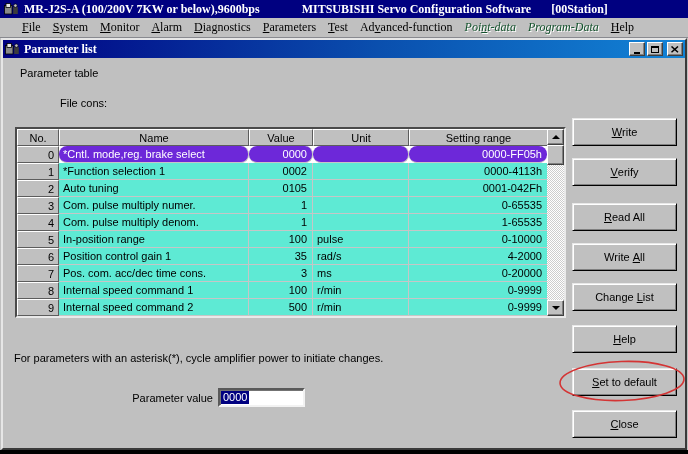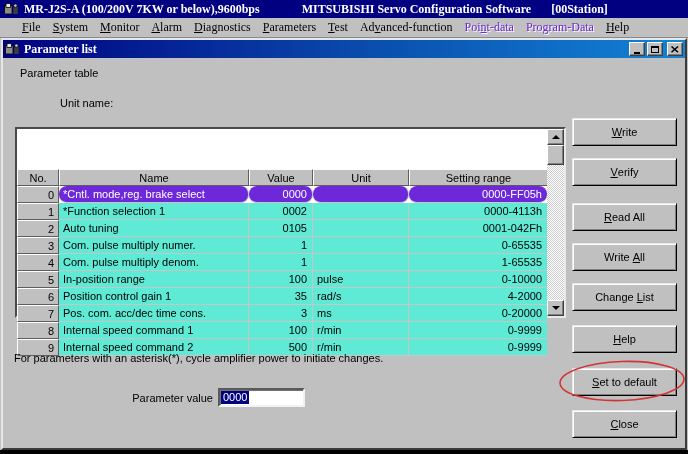--- a/index.html
+++ b/index.html
@@ -10,21 +10,21 @@
   .main-window { position:absolute; left:0; top:0; width:688px; height:450px; background:#c0c0c0; }
   .main-titlebar { height:18px; background:#000080; color:#fff; display:flex; align-items:center;
                    padding:0 4px; font-family:"Liberation Serif", serif; font-weight:bold; font-size:12px; white-space:pre; }
   .t-model  { margin-left:4px; }
   .t-soft   { margin-left:42px; }
   .t-station{ margin-left:20px; }
 
   .menubar { height:19px; background:#c0c0c0; display:flex; align-items:center; padding-left:16px;
              font-family:"Liberation Serif", serif; font-size:12px; border-bottom:1px solid #88898f; }
   .menu-item { padding:1px 6px; color:#000; cursor:default; white-space:pre; }
-  .menu-item.disabled { color:#6d28d9; text-shadow:1px 1px 0 #fff; }
+  .menu-item.disabled { color:#14532d; text-shadow:1px 1px 0 #fff;font-style:italic; }
   .mn { text-decoration:underline; text-underline-offset:1px; }
   .pre,.post { white-space:pre; }
 
   
   .dialog { position:absolute; left:1px; top:38px; width:686px; height:412px; box-sizing:border-box;
             background:#c0c0c0; border:2px solid; border-color:#e6e6e6 #3a3a3a #3a3a3a #e6e6e6; }
   .dialog-body { position:relative; width:100%; height:100%; }
   .dialog-titlebar { position:absolute; left:0; top:0; right:0; height:18px; box-sizing:border-box;
             background:linear-gradient(90deg,#000082 0%,#0a4fae 55%,#1283d6 100%);
             color:#fff; display:flex; align-items:center; padding:0 2px;
@@ -47,21 +47,21 @@
   .pv-label    { left:60px; top:352px; width:150px; text-align:right; }
 
   .pv-input { position:absolute; left:215px; top:348px; width:87px; height:19px; box-sizing:border-box;
               background:#fff; border:2px solid; border-color:#5a5a5a #f2f2f2 #f2f2f2 #5a5a5a;
               box-shadow:inset 1px 1px 0 rgba(0,0,0,.55); display:flex; align-items:center; padding-left:1px; }
   .pv-sel { background:#000080; color:#fff; font-size:11px; padding:0 2px; line-height:13px; }
 
   
   .ptable { position:absolute; left:12px; top:87px; width:551px; height:191px; box-sizing:border-box;
             border:2px solid; border-color:#4a4a4a #e9e9e9 #e9e9e9 #4a4a4a; background:#fff; display:flex; }
-  .grid { width:530px;margin-top:40px; }
+  .grid { width:530px; }
   .t-head { display:flex; height:17px; }
   .th { box-sizing:border-box; background:#c0c0c0; border:1px solid; border-color:#fff #5d5d5d #5d5d5d #fff;
         display:flex; align-items:center; justify-content:center; font-size:11px; overflow:hidden; }
   .t-row { display:flex; height:17px; }
   .td { box-sizing:border-box; font-size:11px; display:flex; align-items:center; background:#5eead4;
         border-right:1px solid #c6c6c6; border-bottom:1px solid #c6c6c6; overflow:hidden; white-space:nowrap; }
   .td.no { background:#c0c0c0; border:1px solid; border-color:#fff #5d5d5d #5d5d5d #fff;
            justify-content:flex-end; padding-right:4px; }
   .w-no{width:42px}.w-name{width:190px}.w-value{width:64px}.w-unit{width:96px}
   .w-range{width:138px; border-right:none;}
@@ -163,21 +163,21 @@
               </span>
             <span class="win-btn close">
               <svg width="8" height="7" viewBox="0 0 8 7">
                   <path d="M0.5 0.5 L7 6.2 M7 0.5 L0.5 6.2" stroke="#000" stroke-width="1.5"></path>
                 </svg>
             </span>
           </span>
         </div>
 
         <div class="lbl section-lbl">Parameter table</div>
-        <div class="lbl file-lbl">Unit name:</div>
+        <div class="lbl file-lbl">File cons:</div>
 
         <div class="ptable">
           <div class="grid">
             <div class="t-head">
               <div class="th w-no">No.</div>
               <div class="th w-name">Name</div>
               <div class="th w-value">Value</div>
               <div class="th w-unit">Unit</div>
               <div class="th w-range">Setting range</div>
             </div>

